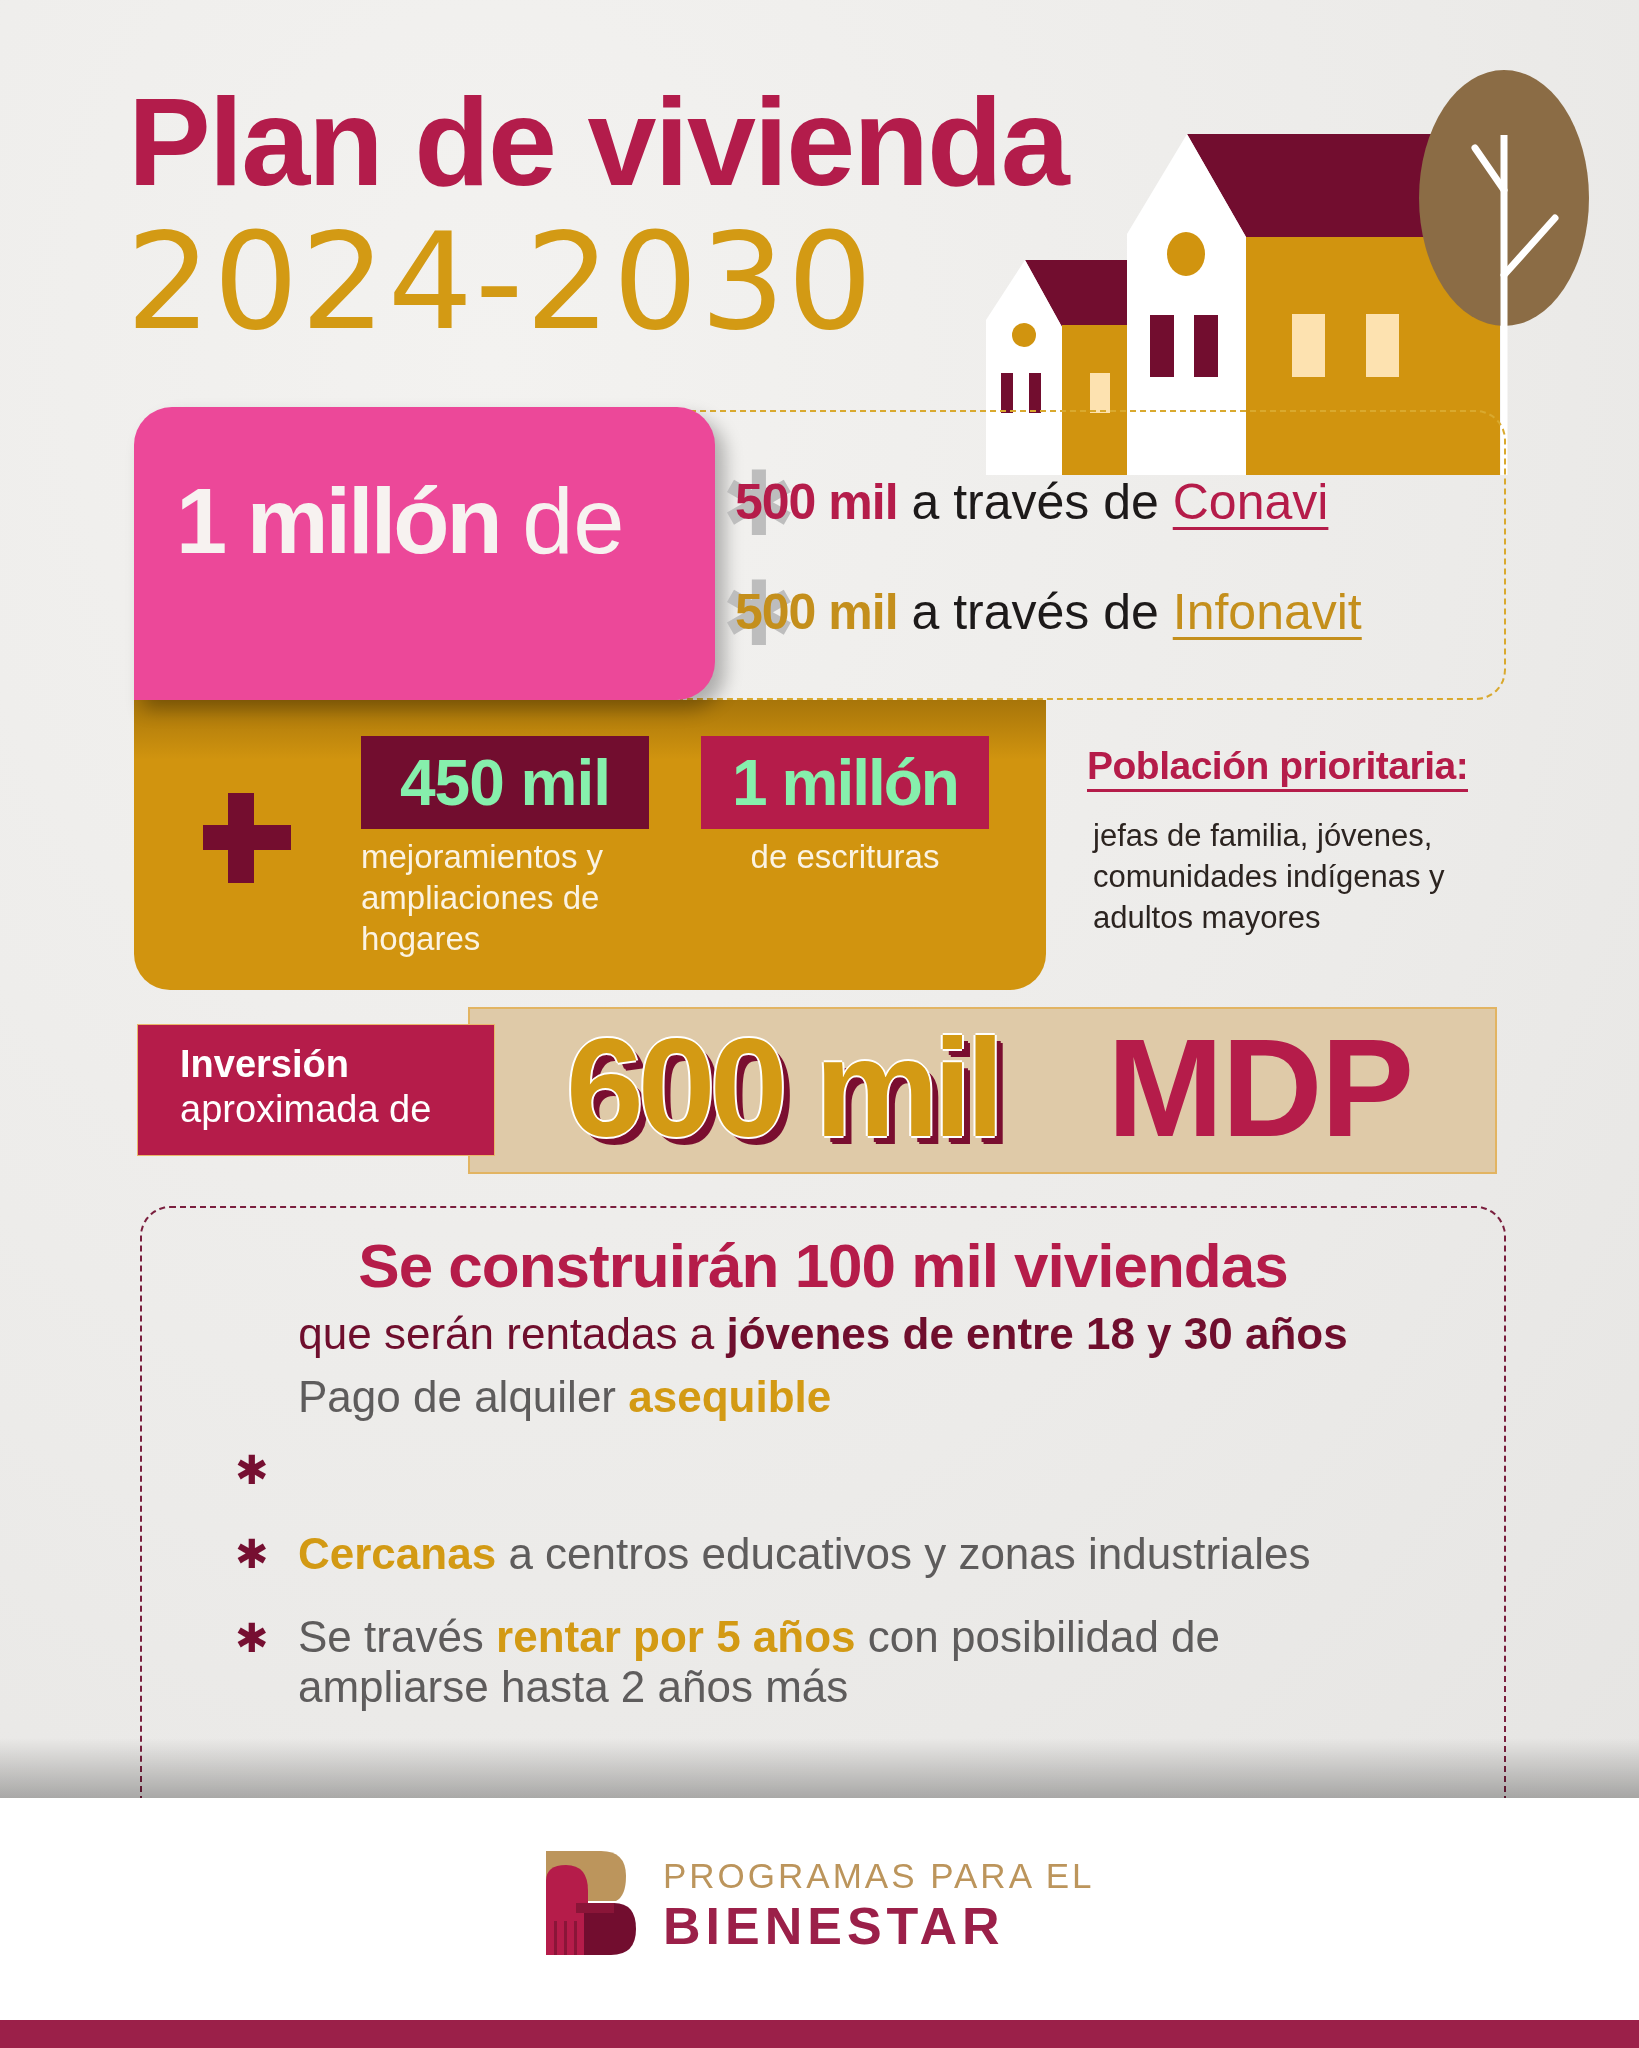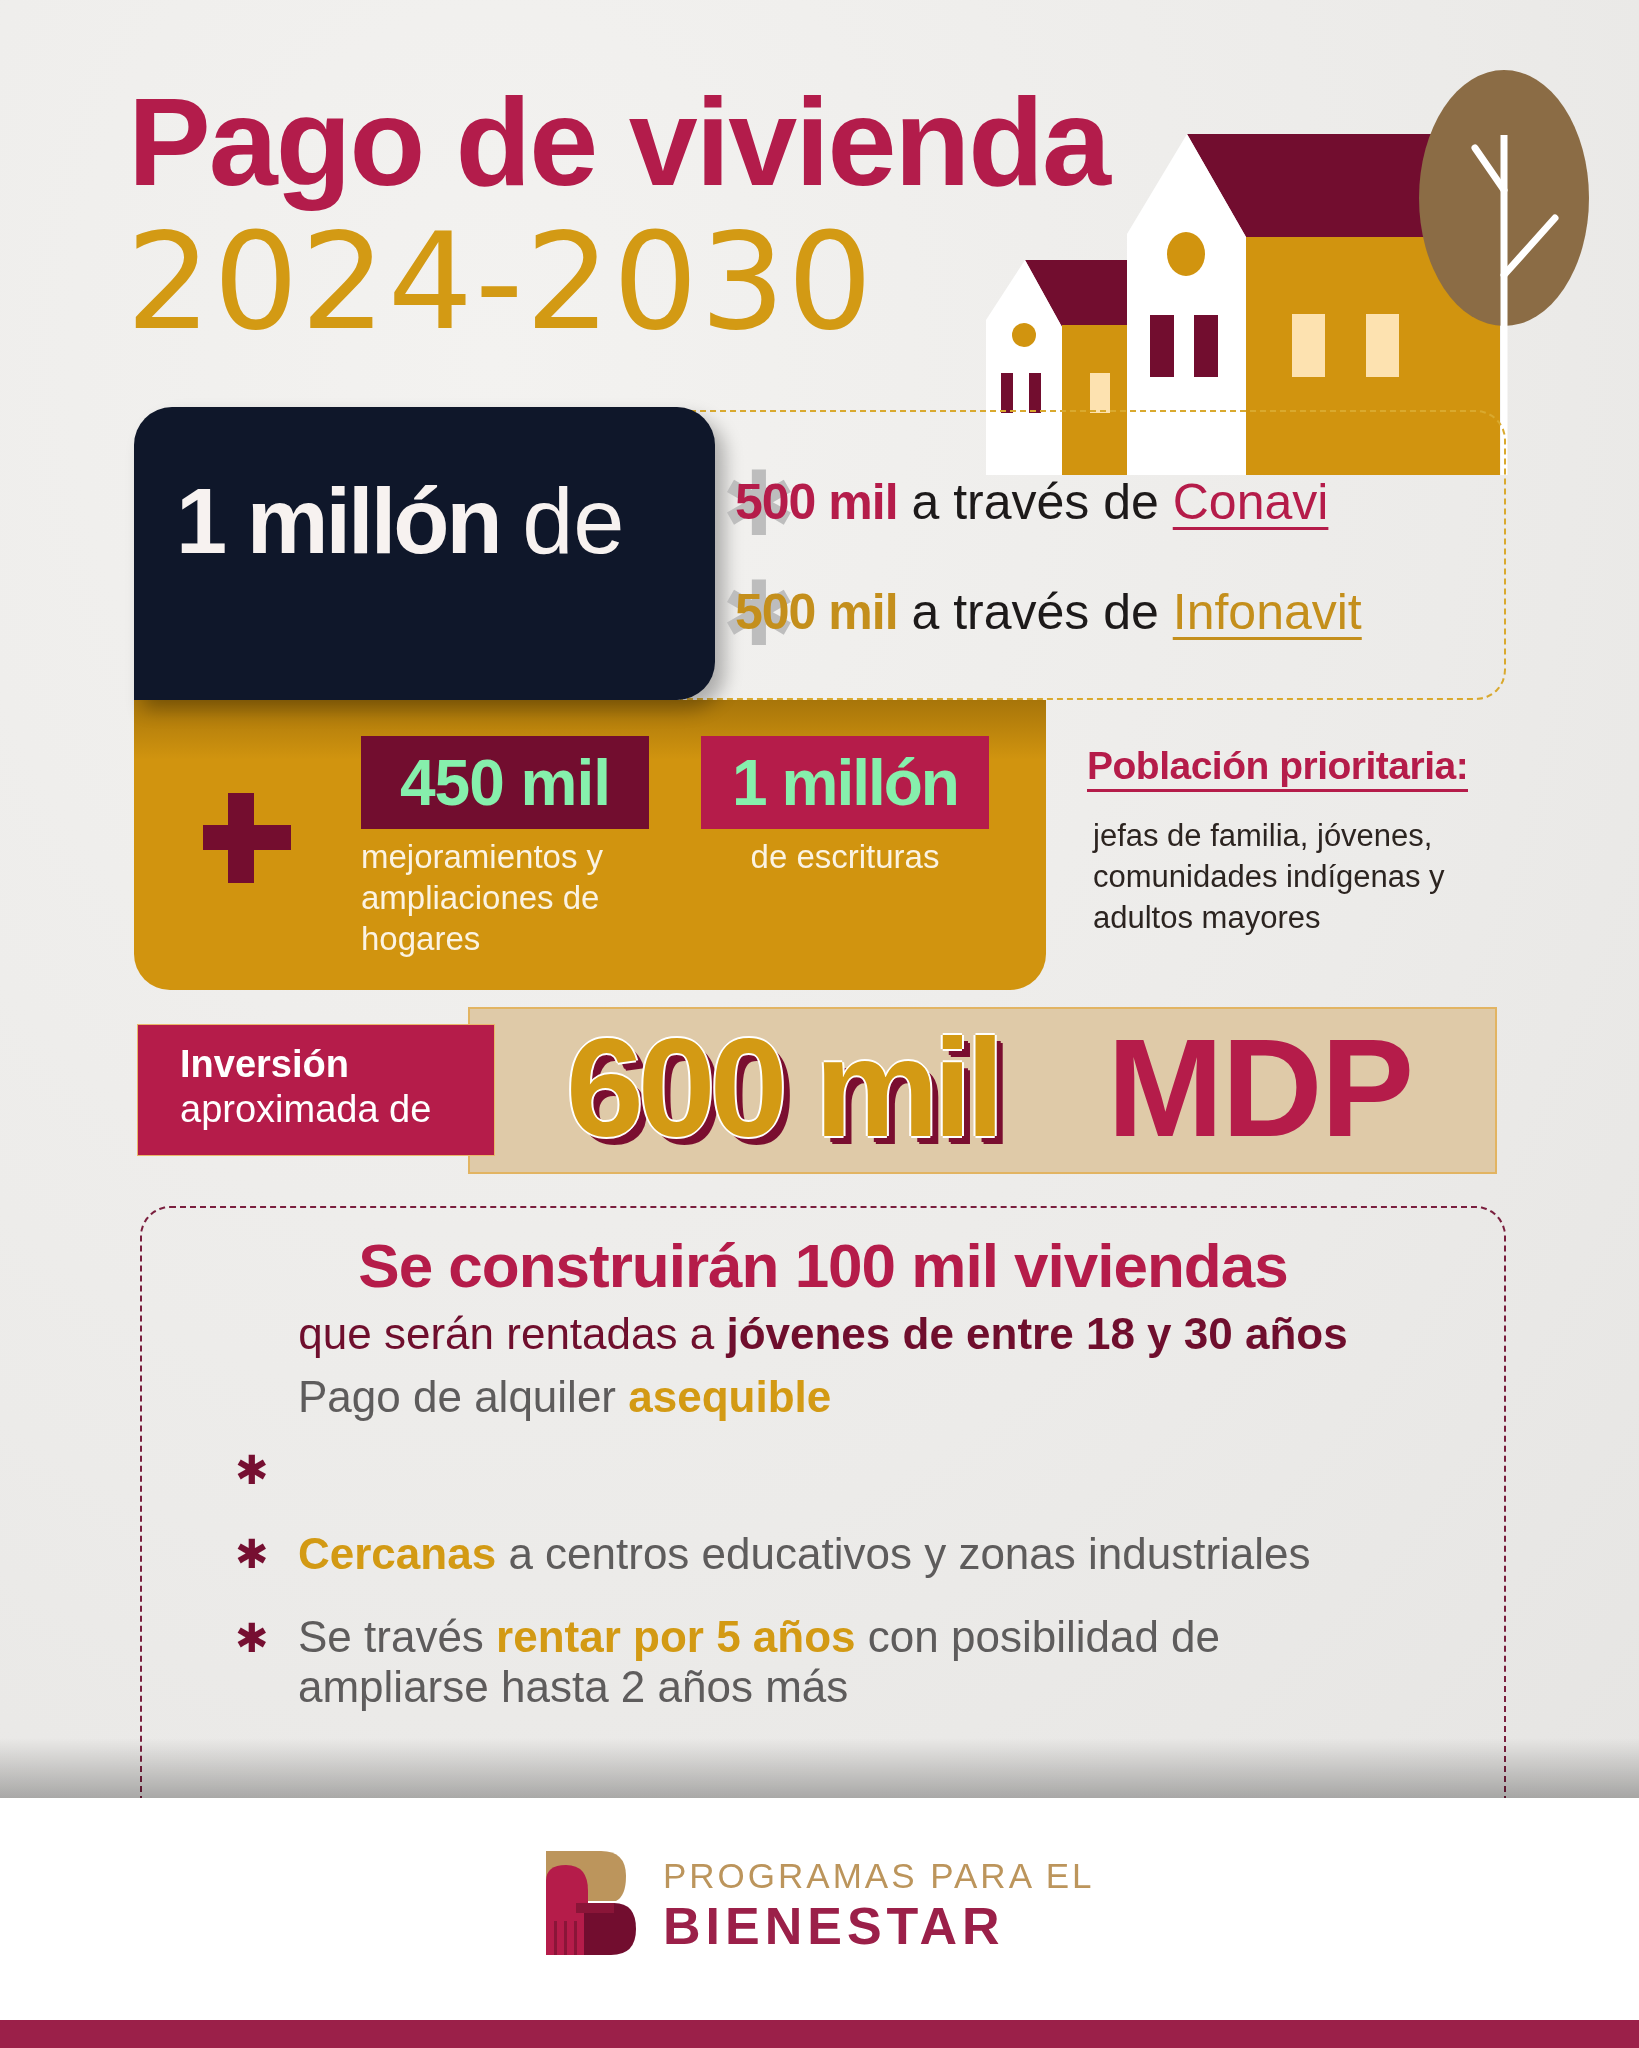--- a/index.html
+++ b/index.html
@@ -11,21 +11,21 @@
   .paper-shadow { position:absolute; left:0; top:1738px; width:1639px; height:60px;
            background:linear-gradient(to bottom, rgba(0,0,0,0) 0%, rgba(0,0,0,0.28) 100%); }
   .title { left:128px; top:80px; font-size:124px; font-weight:bold; color:#b31c4b;
            letter-spacing:-2px; line-height:1; white-space:nowrap; }
   .years { left:126px; top:215px; font-size:134px; color:#d39a14; line-height:1;
            letter-spacing:2px; white-space:nowrap; font-family:"DejaVu Sans", sans-serif; font-weight:normal;}
   .houses { left:970px; top:60px; width:640px; height:420px; }
 
   .dashbox-top { left:680px; top:410px; width:826px; height:290px; border:2px dashed #d9a92e;
                  border-left:none; border-radius:0 30px 30px 0; box-sizing:border-box; }
-  .crimson-box { left:134px; top:407px; width:581px; height:293px; background:#0f172a;
+  .crimson-box { left:134px; top:407px; width:581px; height:293px; background:#ec4899;
                  border-radius:38px 38px 38px 0; box-shadow: 10px 10px 18px rgba(0,0,0,0.28); z-index:3; }
   .cb-line1 { position:absolute; left:42px; top:68px; color:#f7f2f0; font-size:92px; font-weight:bold;
               letter-spacing:-3px; white-space:nowrap; line-height:1; }
   .cb-line1 .light { font-weight:normal; letter-spacing:0; }
   .cb-line2 { position:absolute; left:42px; top:165px; color:#f7f2f0; font-size:57px; font-weight:bold;
               letter-spacing:-1px; white-space:nowrap; line-height:1; }
 
   .split-row { position:absolute; left:735px; white-space:nowrap; font-size:50px; line-height:1; z-index:4;}
   .split-star { position:absolute; left:-14px; top:-18px; font-size:90px; color:#bdbdbd; line-height:1;
                 font-weight:bold; z-index:-1; }
@@ -82,21 +82,21 @@
   .logo-t1 { left:663px; top:1858px; font-size:35px; color:#bc955c; letter-spacing:3px; line-height:1;
              z-index:6; white-space:nowrap;}
   .logo-t2 { left:663px; top:1900px; font-size:52px; color:#9b2049; font-weight:bold; letter-spacing:5px;
              line-height:1; z-index:6; white-space:nowrap;}
 </style>
 </head>
 <body>
 
 <div class="paper"></div>
 
-<div class="abs title">Pago de vivienda</div>
+<div class="abs title">Plan de vivienda</div>
 <div class="abs years">2024-2030</div>
 
 <svg class="abs houses" viewBox="970 60 640 420" width="640" height="420">
 
   <polygon points="1025,260 1127,260 1127,327 1062,327" fill="#720d2f"></polygon>
 
   <rect x="1062" y="325" width="65" height="150" fill="#d1940f"></rect>
 
   <polygon points="986,320 1025,260 1062,327 1062,475 986,475" fill="#ffffff"></polygon>
   <circle cx="1024" cy="335" r="12" fill="#d1940f"></circle>

